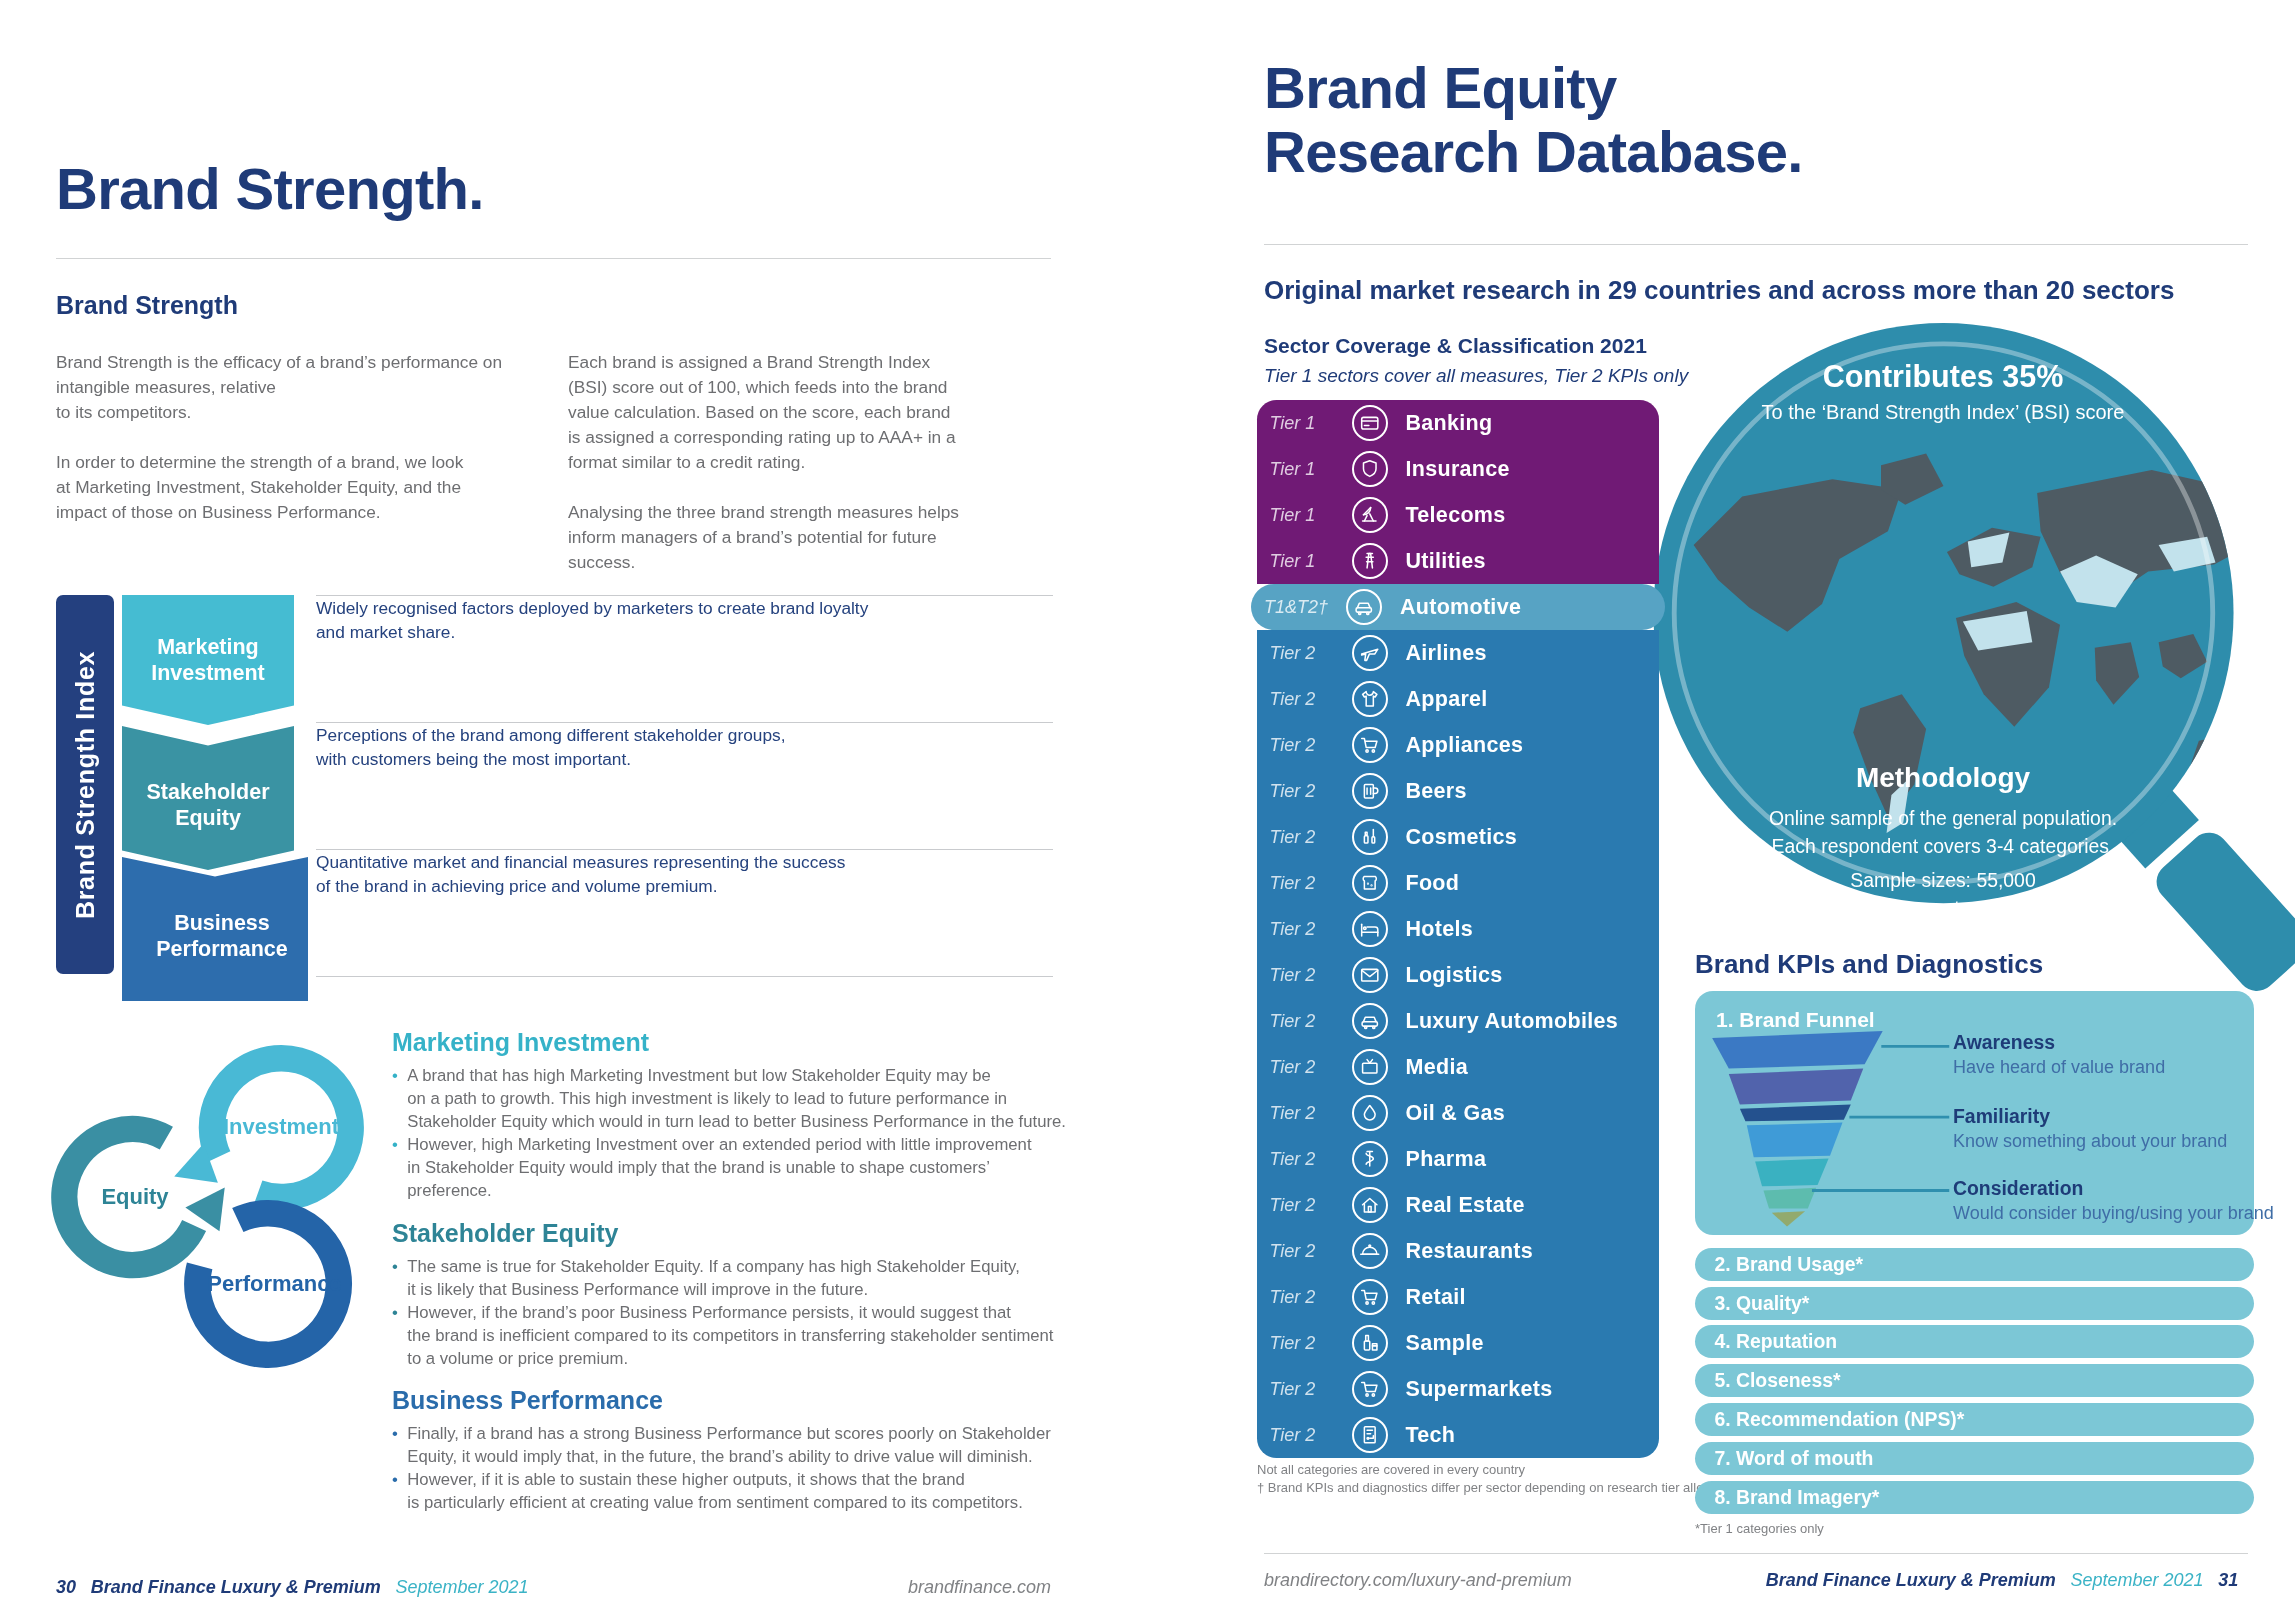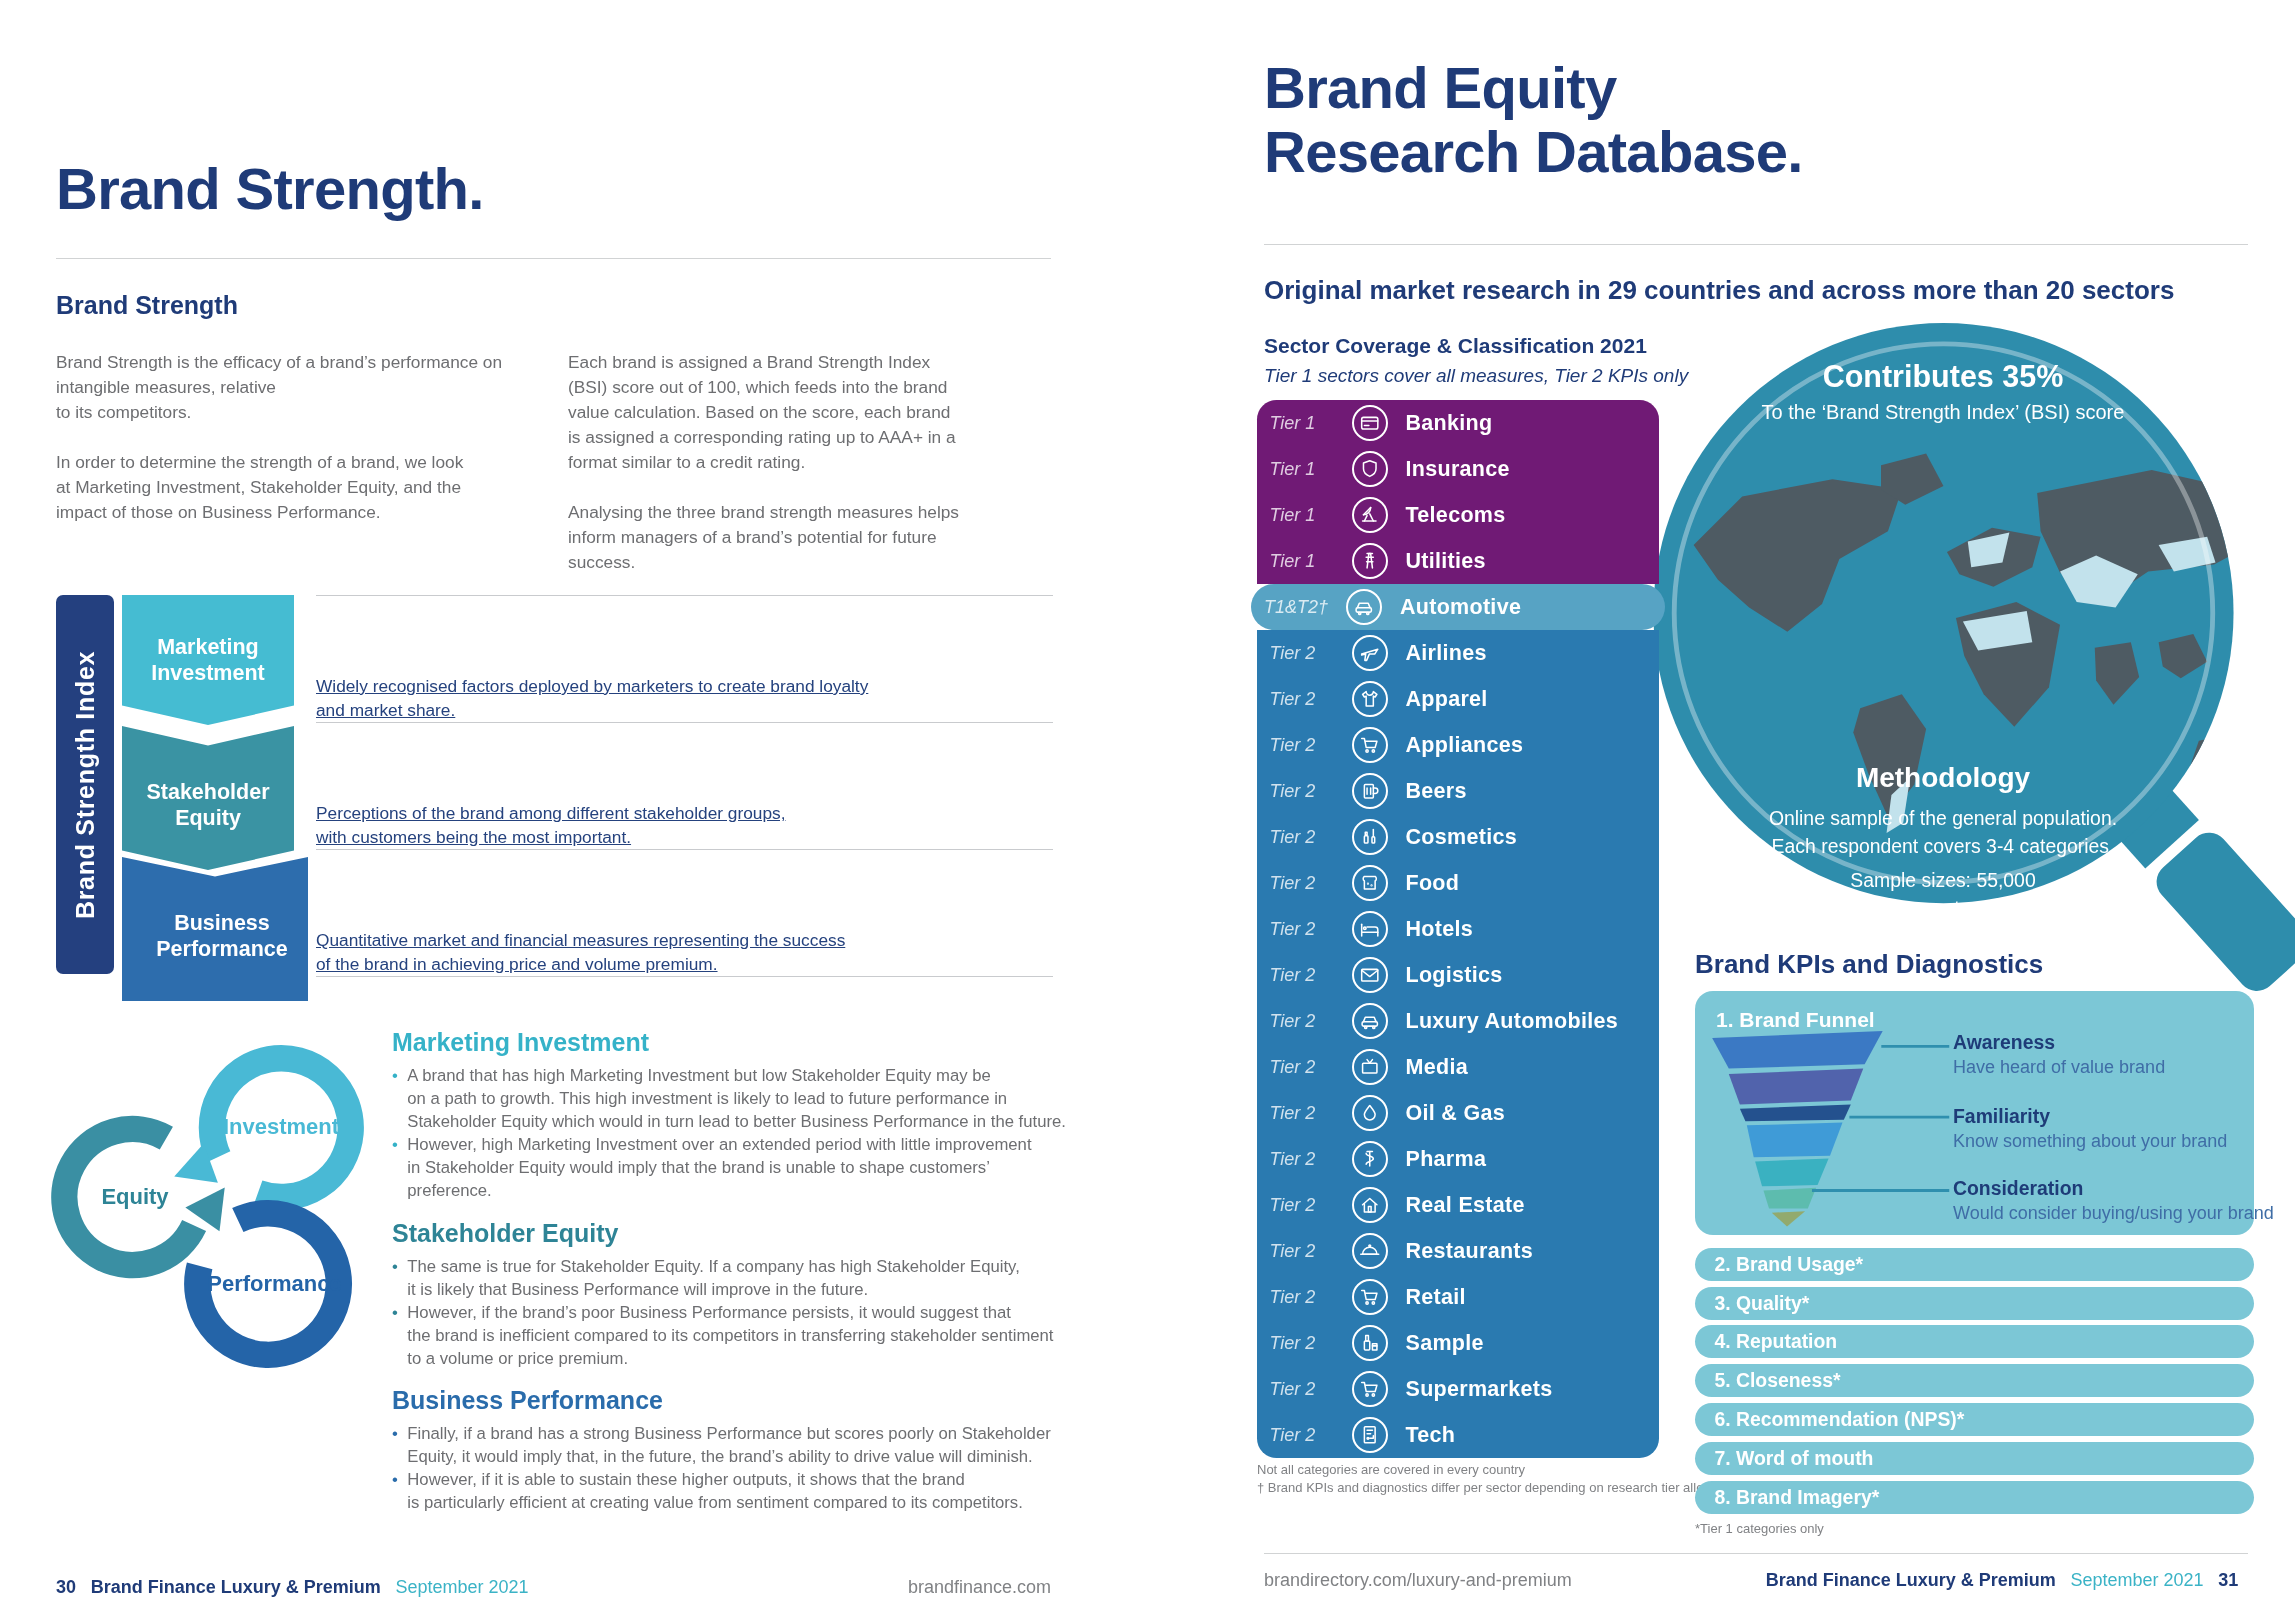--- a/index.html
+++ b/index.html
@@ -24,37 +24,37 @@
   #bsi-bar{left:56px;top:595px;width:58px;height:379px;background:#24407f;border-radius:7px;}
   #bsi-bar span{position:absolute;left:50%;top:50%;transform:translate(-50%,-50%) rotate(-90deg);
       color:#fff;font-weight:bold;font-size:25px;white-space:nowrap;letter-spacing:0.7px;}
   #bsi-chevrons{left:122px;top:595px;width:172px;height:379px;}
   .chev{position:absolute;left:0;width:172px;height:130px;display:flex;flex-direction:column;
       justify-content:center;align-items:center;color:#fff;font-weight:bold;font-size:21.5px;line-height:26px;text-align:center;}
   .chev.first{clip-path:polygon(0 0,100% 0,100% calc(100% - 19.4px),50% 100%,0 calc(100% - 19.4px));}
   .chev.mid{clip-path:polygon(0 0,50% 19.4px,100% 0,100% calc(100% - 19.4px),50% 100%,0 calc(100% - 19.4px));}
   .chev.last{clip-path:polygon(0 0,50% 19.4px,100% 0,100% 100%,0 100%);padding-left:14px;}
   #bsi-descs{left:316px;top:595px;width:737px;}
-  .bsi-desc{height:126px;border-top:0.7px solid #c9cbce;display:flex;align-items:flex-end;
-      font-size:17.3px;line-height:24px;color:#25427e;text-decoration:underline;}
+  .bsi-desc{height:126px;border-top:0.7px solid #c9cbce;display:flex;align-items:flex-start;
+      font-size:17.3px;line-height:24px;color:#25427e;}
   .bsi-desc:last-child{border-bottom:0.7px solid #c9cbce;}
 
   
   #cycle-svg{left:42px;top:1041px;}
   .cyc-label{position:absolute;text-align:center;font-weight:bold;font-size:22px;}
 
   
   #lp-sections{left:392px;top:1028px;width:687px;}
   .sec-heading{font-size:25px;font-weight:bold;margin-bottom:7px;}
   .bullet{display:flex;font-size:16.7px;line-height:23px;color:#6d6e71;}
   .bullet .dot{width:15.3px;flex:0 0 15.3px;font-size:16.7px;}
   .section{margin-bottom:16.7px;}
 
   
-  .footer-row{display:flex;justify-content:space-between;align-items:center;font-size:18px;}
+  .footer-row{display:flex;justify-content:space-between;align-items:center;font-size:18px;font-style:italic;}
   #lp-footer{left:56px;top:1577px;width:995px;}
   #rp-footer{left:1264px;top:1570px;width:984px;}
   .f-left span{margin-right:9.7px;}
   .f-site{color:#808285;}
   .f-date{color:#3bb3c6;}
 
   
   #rp-title{left:1264px;top:56px;font-size:58px;line-height:64px;font-weight:bold;color:#1f3b78;letter-spacing:-0.7px;}
   #rp-rule{left:1264px;top:244px;width:984px;height:1.4px;background:#d1d3d4;}
   #rp-subtitle{left:1264px;top:275px;font-size:26px;font-weight:bold;color:#1f3b78;}

